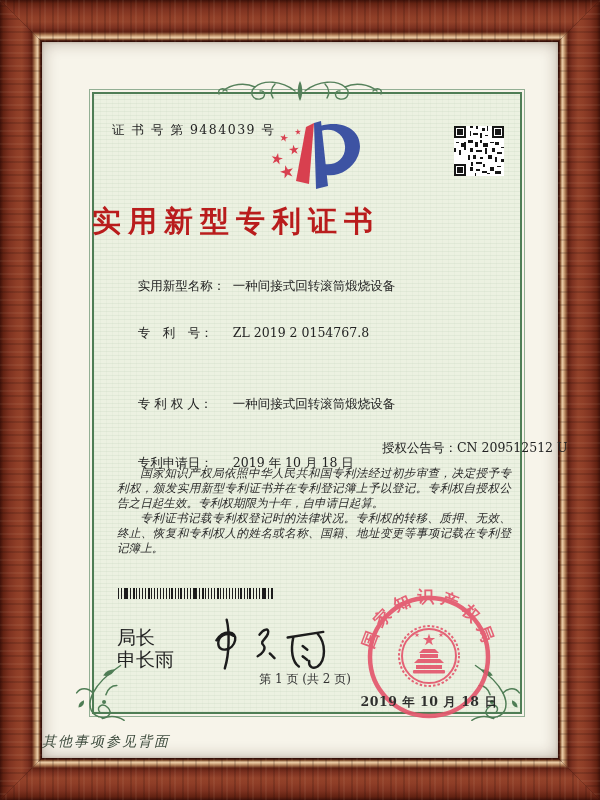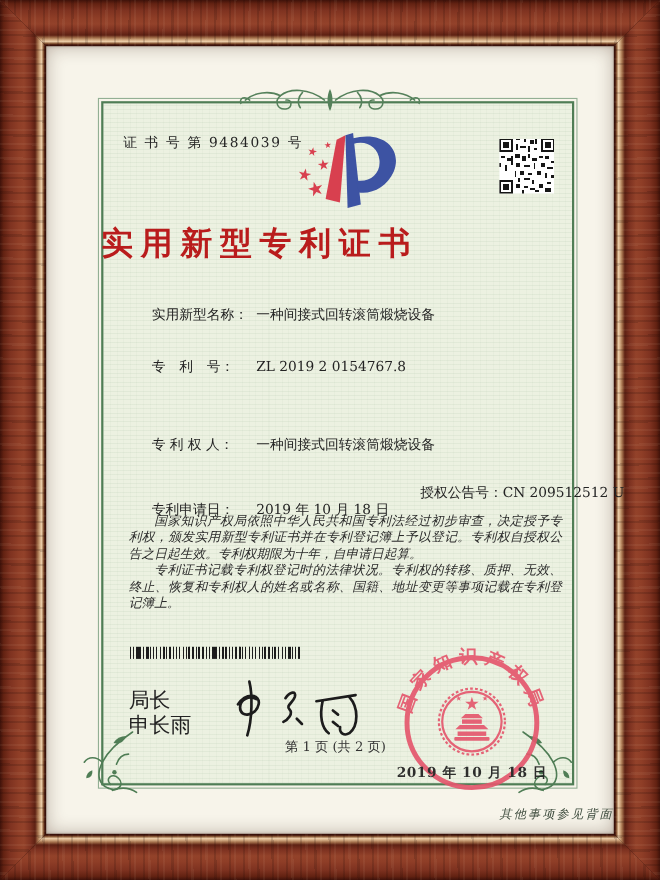--- a/index.html
+++ b/index.html
@@ -44,21 +44,21 @@
   .paras p{margin:0;font-size:11.6px;line-height:15px;text-indent:2em;
     font-style:italic;color:#2b2b2b;text-align:justify;}
   .barcode{left:76px;top:546px;width:155px;height:11px;
     background:
       repeating-linear-gradient(90deg,#1c1c1c 0 1px,transparent 1px 3px),
       repeating-linear-gradient(90deg,transparent 0 7px,#1c1c1c 7px 9px,transparent 9px 16px,#1c1c1c 16px 17px,transparent 17px 23px);}
   .signer{left:75px;top:584px;font-size:19px;line-height:22px;color:#222;}
   .sig-svg{left:150px;top:568px;}
   .seal-svg{left:312px;top:540px;z-index:6;}
   .page-info{left:50px;top:629px;width:426px;text-align:center;font-size:12px;color:#333;}
-  .footer-note{left:0;top:691px;width:516px;text-align:right;font-size:11px;
+  .footer-note{left:0;top:691px;width:516px;text-align:left;font-size:14px;
     font-style:italic;color:#3c4a3c;letter-spacing:2px;}
   .flourish{z-index:5;}
   .fl-left{left:20px;top:618px;}
   .fl-right{left:428px;top:618px;transform:scaleX(-1);}
   .ornament{left:173px;top:34px;z-index:4;}
   .logo-svg{left:212px;top:78px;}
   .qr-svg{left:412px;top:84px;}
 </style>
 </head>
 <body>

